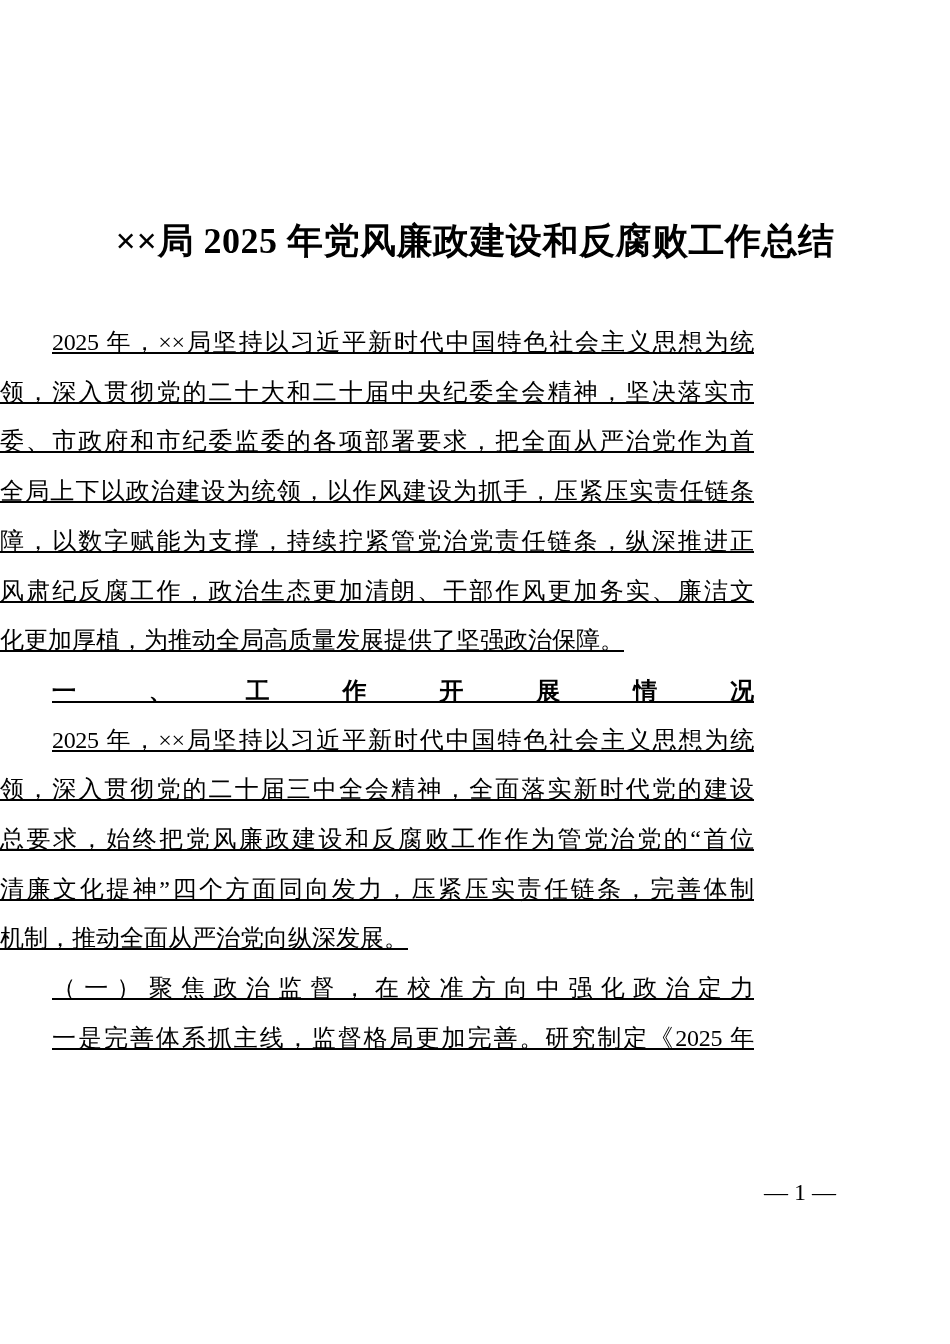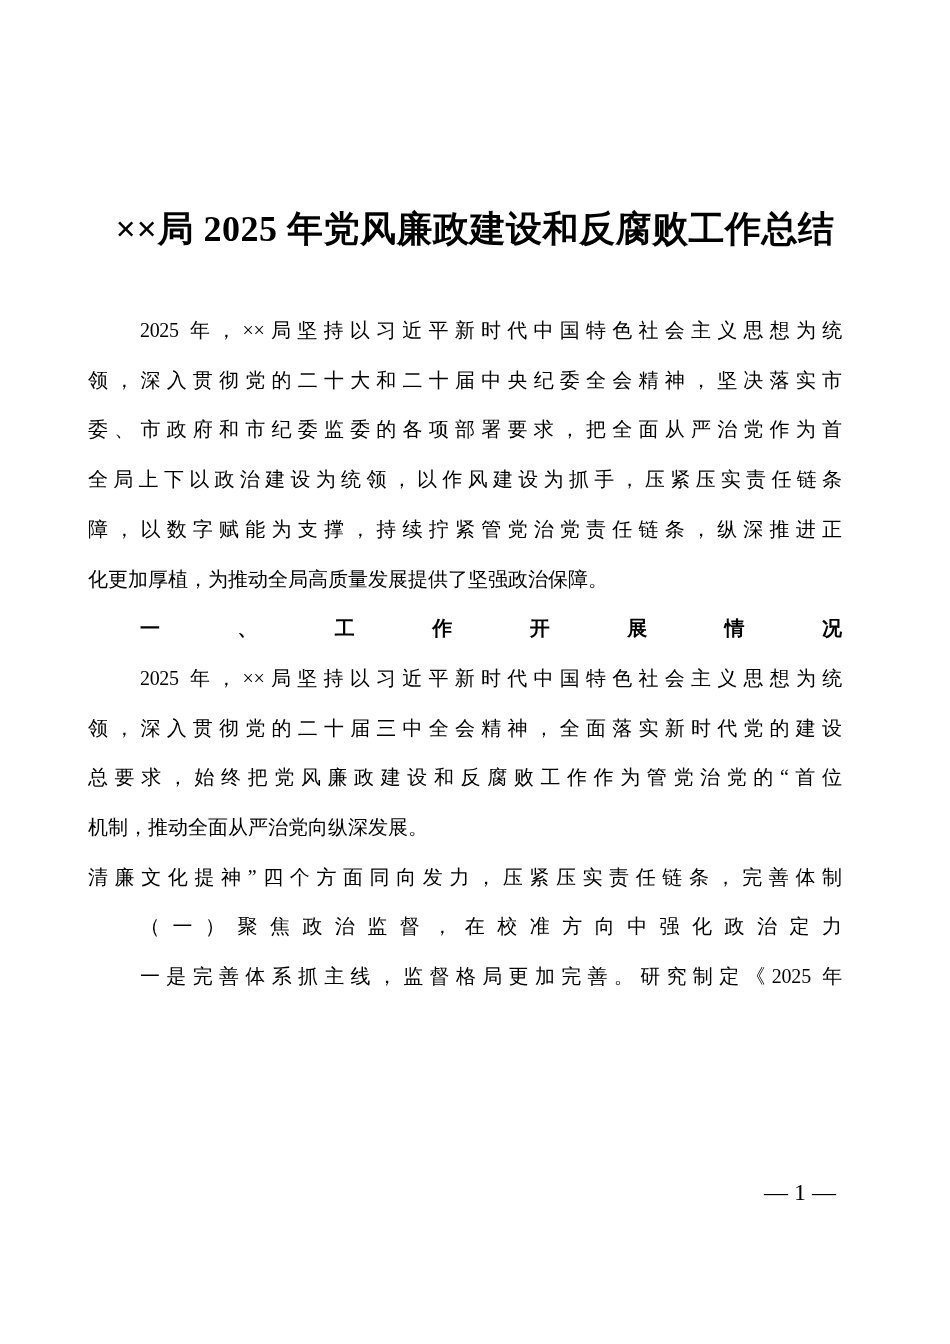--- a/index.html
+++ b/index.html
@@ -10,34 +10,34 @@
   .page {
     position: relative;
     width: 950px;
     height: 1344px;
     background: #ffffff;
     color: #000000;
     overflow: hidden;
     font-family: "Liberation Serif", "DejaVu Serif", serif;
   }
   .doc-title {
-    margin: 0;
+    margin: 12px;
     padding-top: 206px;
     text-align: center;
     font-size: 36px;
     line-height: 46px;
     font-weight: bold;
     letter-spacing: 0.5px;
   }
   .doc-body {
     margin-top: 54px;
-    margin-left: 88px;
     width: 754px;
-    font-size: 20px;
+    font-size: 24px;
     line-height: 49.7px;
+    text-decoration: underline;
   }
   .line {
     text-align: justify;
     text-align-last: justify;
     white-space: nowrap;
   }
   .line.line-last {
     text-align-last: left;
   }
   .para .line:first-child {
@@ -71,31 +71,32 @@
   <h1 class="doc-title">××局 2025 年党风廉政建设和反腐败工作总结</h1>
 
   <div class="doc-body">
 
     <div class="para">
         <div class="line" style="letter-spacing: -0.322581px;">2025 年，××局坚持以习近平新时代中国特色社会主义思想为统</div>
         <div class="line">领，深入贯彻党的二十大和二十届中央纪委全会精神，坚决落实市</div>
         <div class="line">委、市政府和市纪委监委的各项部署要求，把全面从严治党作为首</div>
         <div class="line">全局上下以政治建设为统领，以作风建设为抓手，压紧压实责任链条</div>
         <div class="line">障，以数字赋能为支撑，持续拧紧管党治党责任链条，纵深推进正</div>
+        <div class="line">风肃纪反腐工作，政治生态更加清朗、干部作风更加务实、廉洁文</div>
         <div class="line line-last">化更加厚植，为推动全局高质量发展提供了坚强政治保障。</div>
       </div>
 
     <div class="line heading-1">一、工作开展情况</div>
 
     <div class="para">
         <div class="line" style="letter-spacing: -0.322581px;">2025 年，××局坚持以习近平新时代中国特色社会主义思想为统</div>
         <div class="line">领，深入贯彻党的二十届三中全会精神，全面落实新时代党的建设</div>
         <div class="line">总要求，始终把党风廉政建设和反腐败工作作为管党治党的“首位</div>
+        <div class="line">清廉文化提神”四个方面同向发力，压紧压实责任链条，完善体制</div>
         <div class="line line-last">机制，推动全面从严治党向纵深发展。</div>
-        <div class="line">清廉文化提神”四个方面同向发力，压紧压实责任链条，完善体制</div>
       </div>
 
     <div class="line heading-2">（一）聚焦政治监督，在校准方向中强化政治定力</div>
 
     <div class="para">
         <div class="line" style="letter-spacing: -0.233333px;">一是完善体系抓主线，监督格局更加完善。研究制定《2025 年</div>
       </div>
 
   </div>
 

